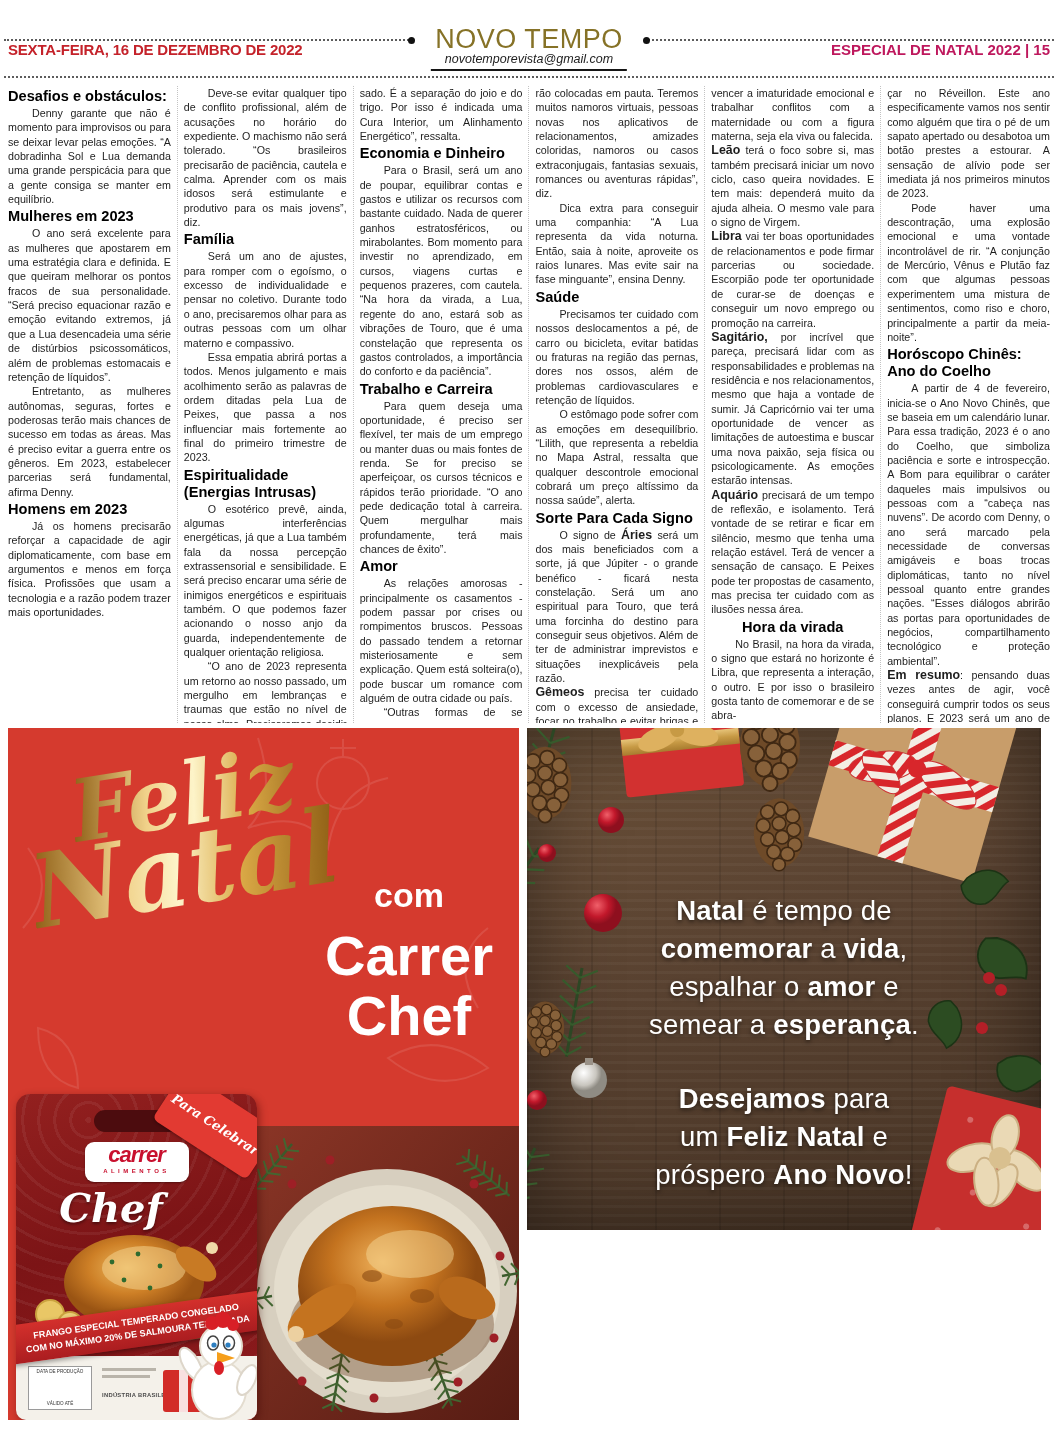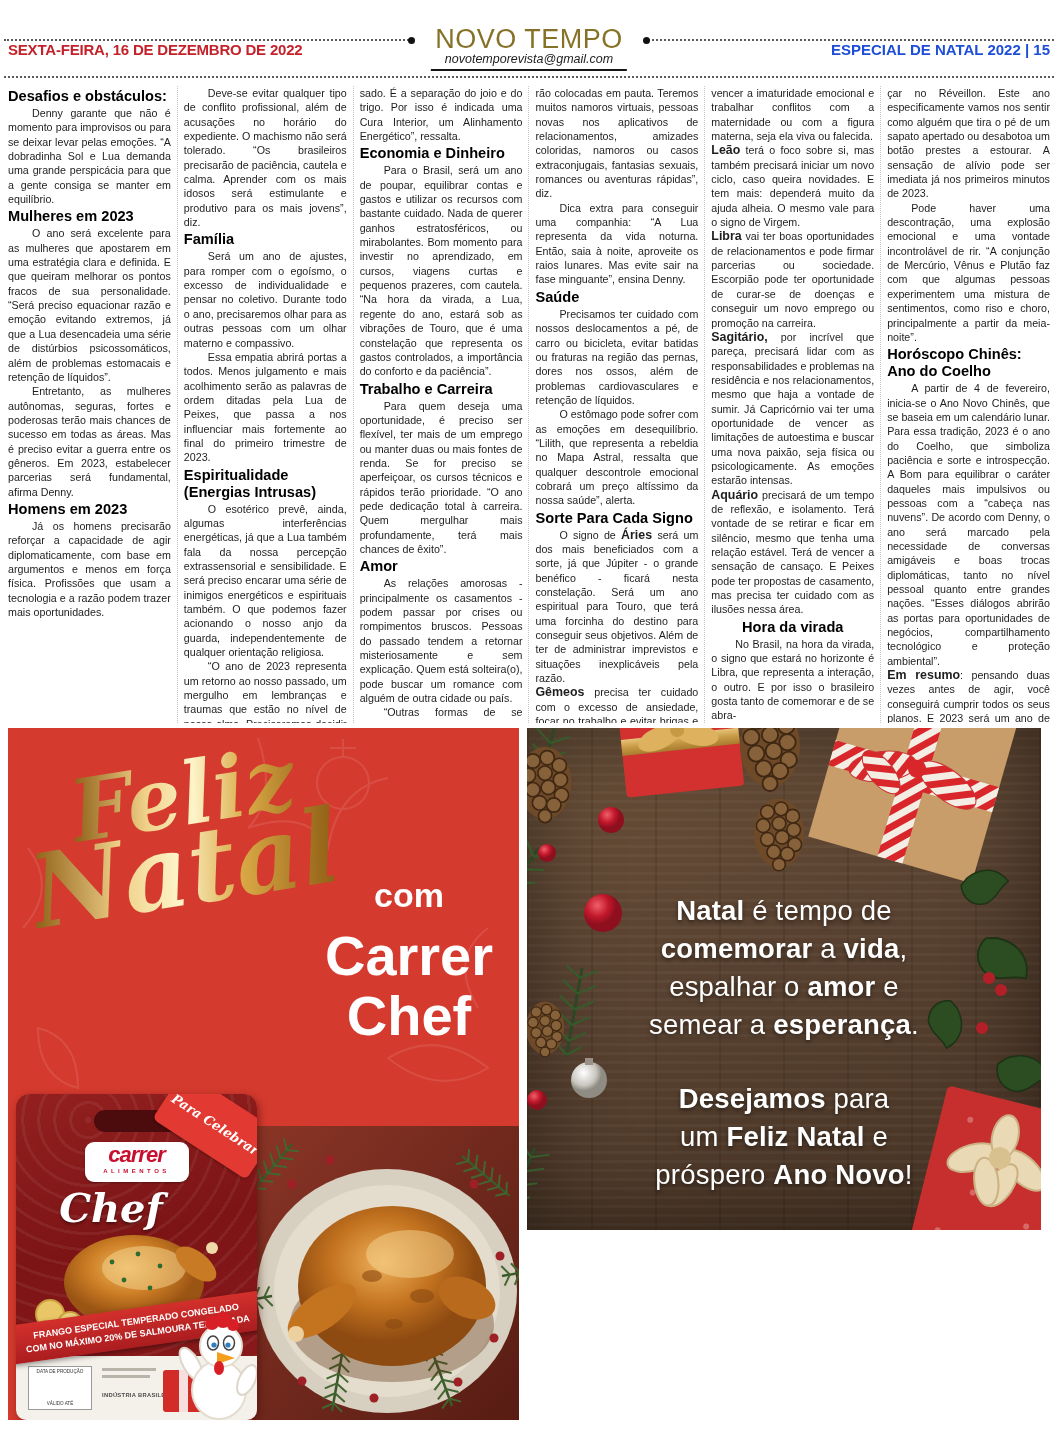--- a/index.html
+++ b/index.html
@@ -9,21 +9,21 @@
   .header{position:absolute;top:0;left:0;right:0;height:84px;}
   .mast-row{position:absolute;top:24px;left:4px;right:4px;display:flex;align-items:center;}
   .rule-seg{flex:1;border-top:2px dotted #5c5c5c;height:0;position:relative;}
   .rule-seg .bullet{position:absolute;top:-4px;width:7px;height:7px;border-radius:50%;background:#111;}
   .rule-seg.left .bullet{right:-2px;}
   .rule-seg.right .bullet{left:-2px;}
   .masthead{padding:0 22px;font-size:27px;font-weight:normal;color:#867227;letter-spacing:.5px;white-space:nowrap;}
   .email{position:absolute;top:52px;left:50%;transform:translateX(-50%);font-style:italic;
          font-size:12.5px;color:#222;border-bottom:2px solid #151515;padding:0 14px 3px;white-space:nowrap;}
   .date-left{position:absolute;top:41px;left:8px;color:#c4222a;font-weight:bold;font-size:15px;letter-spacing:-.2px;}
-  .edition-right{position:absolute;top:41px;right:8px;color:#1d4ed8;font-weight:bold;font-size:15px;}
+  .edition-right{position:absolute;top:41px;right:8px;color:#be185d;font-weight:bold;font-size:15px;}
   .rule-bottom{position:absolute;top:76px;left:4px;right:4px;border-top:2px dotted #5c5c5c;}
   
   .cols{position:absolute;top:86px;left:8px;right:8px;height:637px;display:flex;overflow:hidden;}
   .col{flex:1;padding:0 6px;font-size:10.7px;line-height:14.35px;text-align:justify;color:#1d1d1d;overflow:hidden;}
   .col:first-child{padding-left:0;}
   .col:last-child{padding-right:0;}
   .col + .col{border-left:1px dotted #c3c3c3;}
   .col p{margin:0;text-indent:24px;}
   .col p.noindent{text-indent:0;}
   .col h3{font-size:14.6px;line-height:17px;margin:2px 0 1px;font-weight:bold;color:#000000;text-align:left;}

